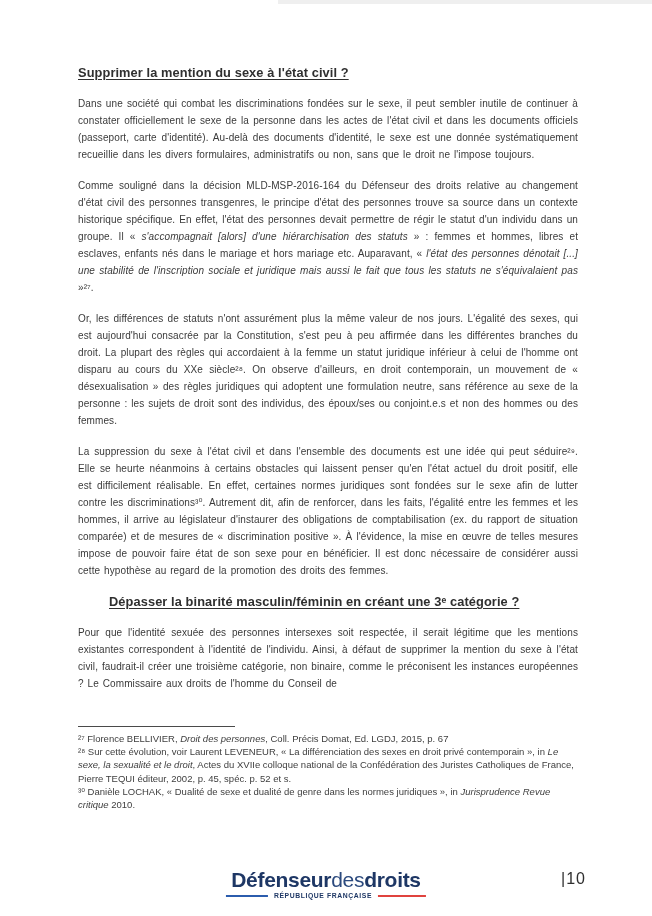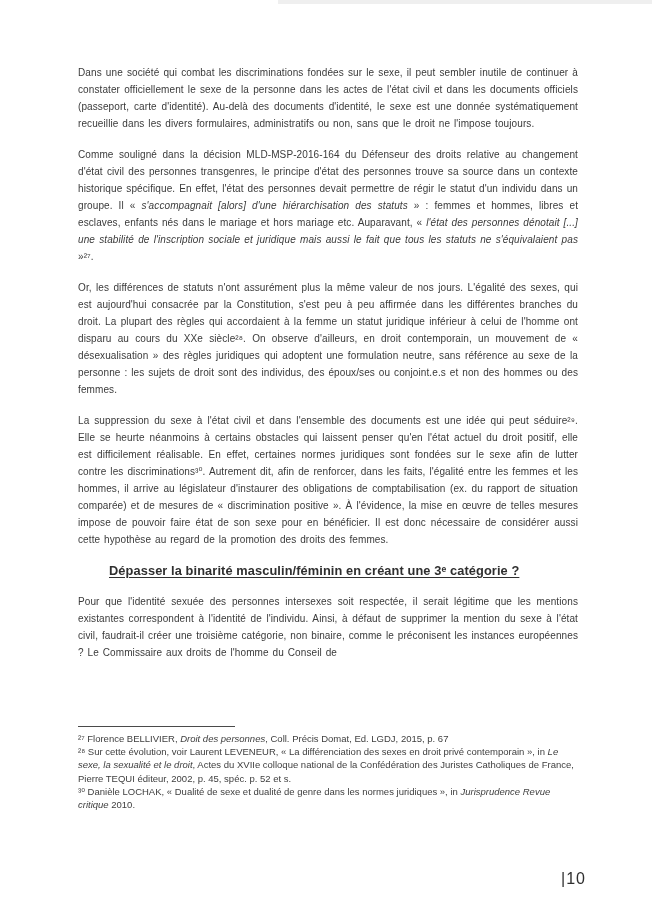--- a/index.html
+++ b/index.html
@@ -55,20 +55,21 @@
     font-size:16px;color:#2f2f2f;letter-spacing:1px;
   }
 </style>
 </head>
 <body>
 
 <div class="page">
   <div class="scan-strip"></div>
 
   <main class="content">
+    <h2 class="doc-heading">Supprimer la mention du sexe à l'état civil ?</h2>
 
     <p class="para"><span>Dans une société qui combat les discriminations fondées sur le sexe, il peut sembler inutile de continuer à constater officiellement le sexe de la personne dans les actes de l'état civil et dans les documents officiels (passeport, carte d'identité). Au-delà des documents d'identité, le sexe est une donnée systématiquement recueillie dans les divers formulaires, administratifs ou non, sans que le droit ne l'impose toujours.</span></p>
 
     <p class="para"><span>Comme souligné dans la décision MLD-MSP-2016-164 du Défenseur des droits relative au changement d'état civil des personnes transgenres, le principe d'état des personnes trouve sa source dans un contexte historique spécifique. En effet, l'état des personnes devait permettre de régir le statut d'un individu dans un groupe. Il « </span><span class="it">s'accompagnait [alors] d'une hiérarchisation des statuts</span><span> » : femmes et hommes, libres et esclaves, enfants nés dans le mariage et hors mariage etc. Auparavant, « </span><span class="it">l'état des personnes dénotait [...] une stabilité de l'inscription sociale et juridique mais aussi le fait que tous les statuts ne s'équivalaient pas</span><span> »²⁷.</span></p>
 
     <p class="para"><span>Or, les différences de statuts n'ont assurément plus la même valeur de nos jours. L'égalité des sexes, qui est aujourd'hui consacrée par la Constitution, s'est peu à peu affirmée dans les différentes branches du droit. La plupart des règles qui accordaient à la femme un statut juridique inférieur à celui de l'homme ont disparu au cours du XXe siècle²⁸. On observe d'ailleurs, en droit contemporain, un mouvement de « désexualisation » des règles juridiques qui adoptent une formulation neutre, sans référence au sexe de la personne : les sujets de droit sont des individus, des époux/ses ou conjoint.e.s et non des hommes ou des femmes.</span></p>
 
     <p class="para"><span>La suppression du sexe à l'état civil et dans l'ensemble des documents est une idée qui peut séduire²⁹. Elle se heurte néanmoins à certains obstacles qui laissent penser qu'en l'état actuel du droit positif, elle est difficilement réalisable. En effet, certaines normes juridiques sont fondées sur le sexe afin de lutter contre les discriminations³⁰. Autrement dit, afin de renforcer, dans les faits, l'égalité entre les femmes et les hommes, il arrive au législateur d'instaurer des obligations de comptabilisation (ex. du rapport de situation comparée) et de mesures de « discrimination positive ». À l'évidence, la mise en œuvre de telles mesures impose de pouvoir faire état de son sexe pour en bénéficier. Il est donc nécessaire de considérer aussi cette hypothèse au regard de la promotion des droits des femmes.</span></p>
 
     <h2 class="doc-heading second">Dépasser la binarité masculin/féminin en créant une 3ᵉ catégorie ?</h2>
@@ -77,15 +78,23 @@
   </main>
 
   <section class="footnotes">
     <div class="fn-rule"></div>
     <p class="fn"><span>²⁷ Florence BELLIVIER, </span><span class="it">Droit des personnes</span><span>, Coll. Précis Domat, Ed. LGDJ, 2015, p. 67</span></p>
     <p class="fn"><span>²⁸ Sur cette évolution, voir Laurent LEVENEUR, « La différenciation des sexes en droit privé contemporain », in </span><span class="it">Le sexe, la sexualité et le droit</span><span>, Actes du XVIIe colloque national de la Confédération des Juristes Catholiques de France, Pierre TEQUI éditeur, 2002, p. 45, spéc. p. 52 et s.</span></p>
     <p class="fn"><span>³⁰ Danièle LOCHAK, « Dualité de sexe et dualité de genre dans les normes juridiques », in </span><span class="it">Jurisprudence Revue critique</span><span> 2010.</span></p>
   </section>
 
   <footer>
+    <div class="logo">
+      <div class="logo-word"><span class="b">Défenseur</span><span class="l">des</span><span class="b">droits</span></div>
+      <div class="logo-sub">
+        <span class="logo-line blue"></span>
+        <span>RÉPUBLIQUE FRANÇAISE</span>
+        <span class="logo-line red"></span>
+      </div>
+    </div>
     <div class="page-number">|10</div>
   </footer>
 </div>
 
 </body></html>

